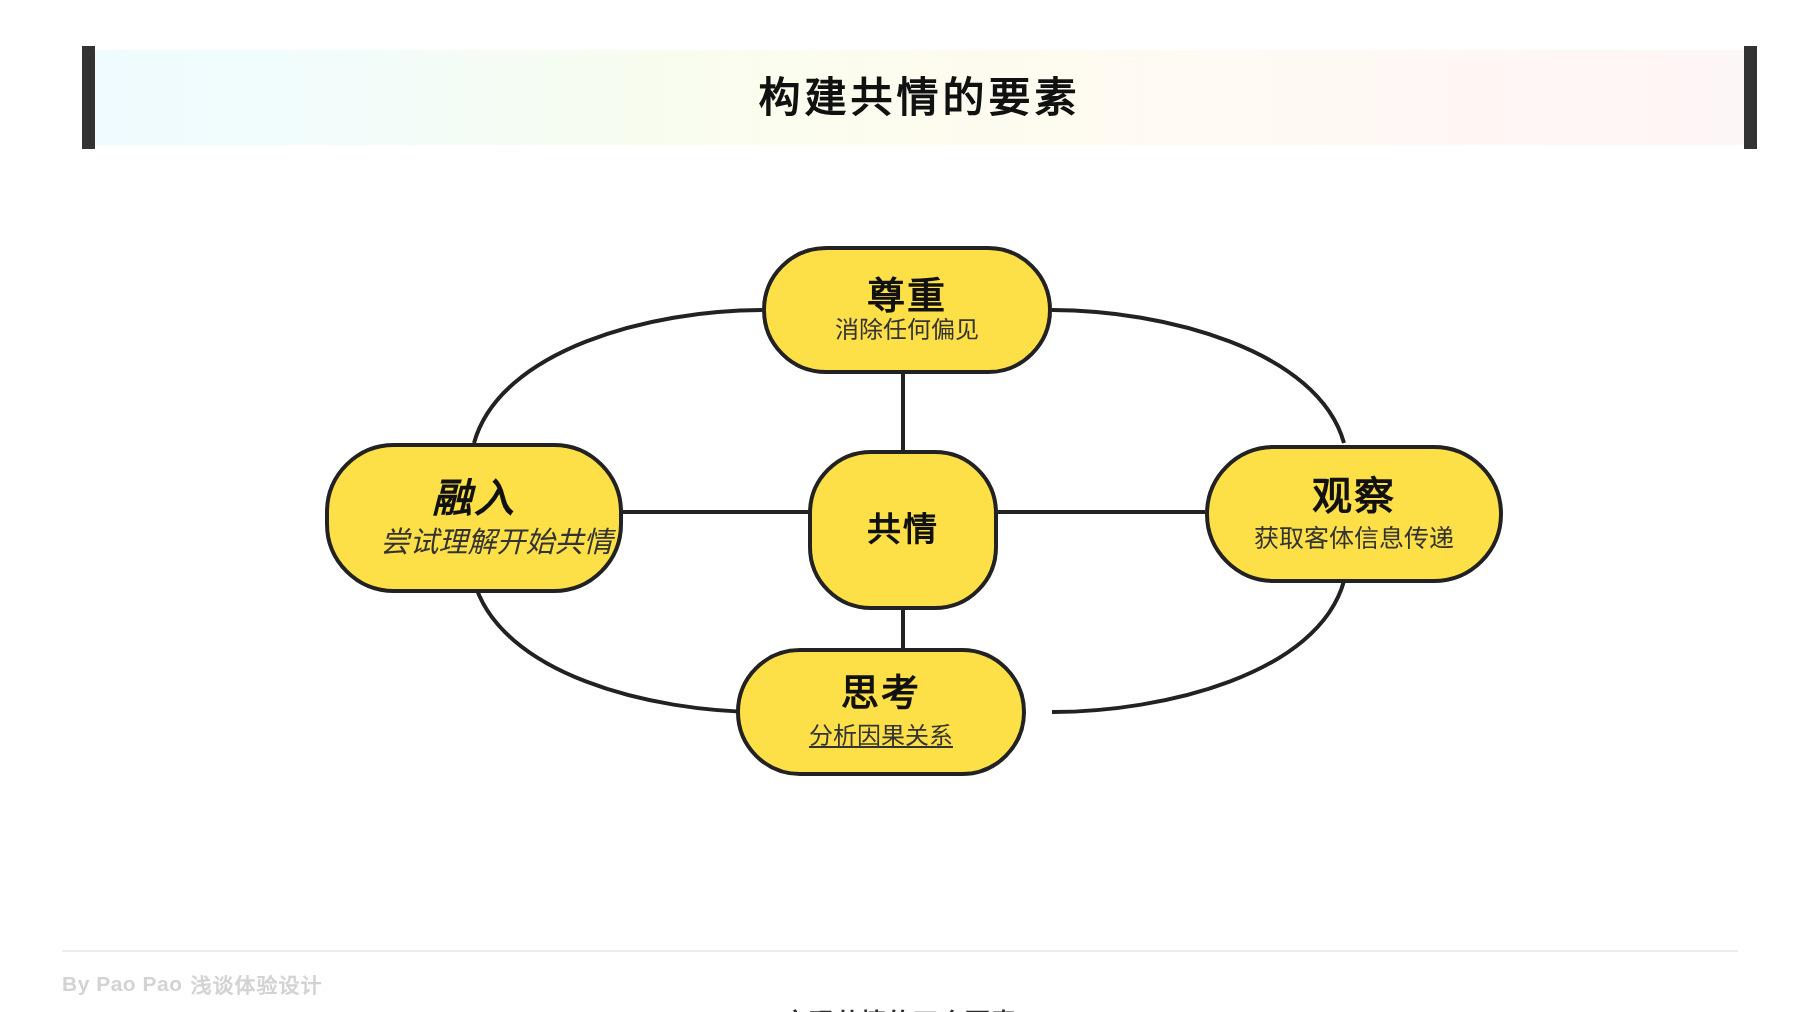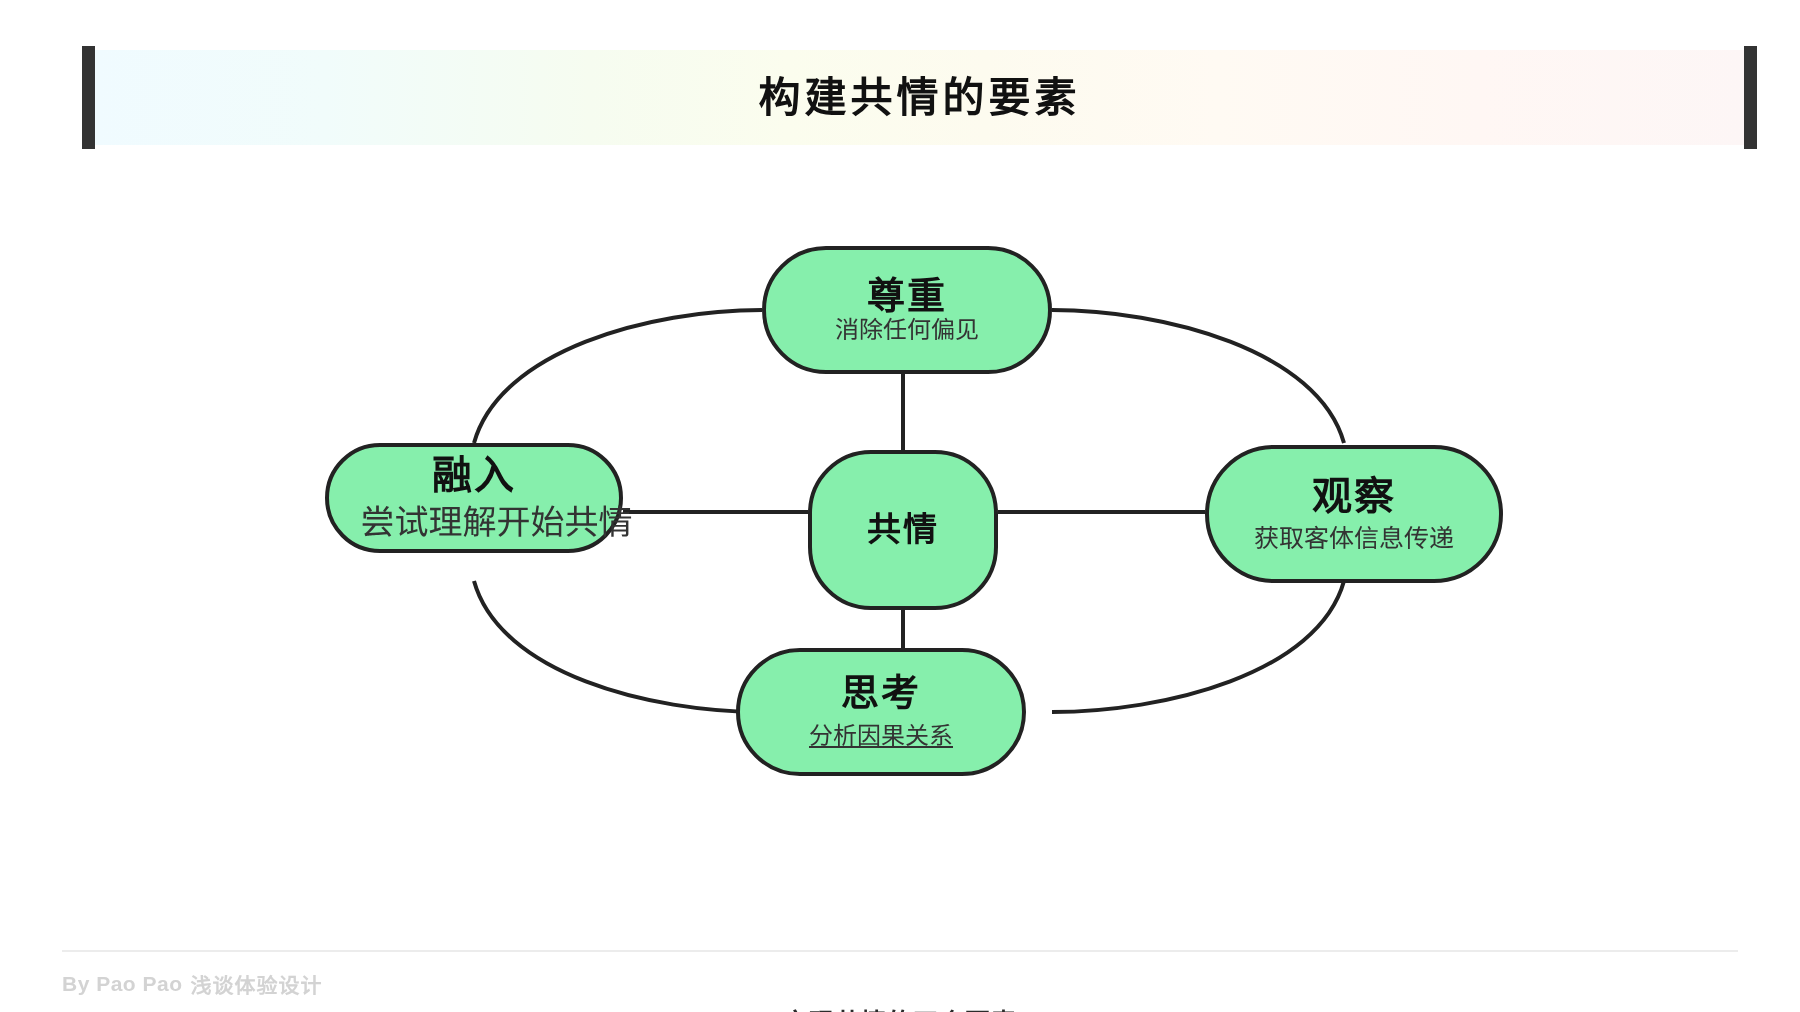--- a/index.html
+++ b/index.html
@@ -74,21 +74,21 @@
     position: absolute;
     left: 0;
     top: 0;
     width: 1800px;
     height: 700px;
   }
   .node {
     position: absolute;
     box-sizing: border-box;
     border: 4px solid #222222;
-    background: #86efac;
+    background: #fde047;
     display: flex;
     flex-direction: column;
     align-items: center;
     justify-content: center;
     text-align: center;
     z-index: 3;
   }
   .node-title {
     font-weight: 700;
     color: #111111;
@@ -121,25 +121,26 @@
     border-radius: 64px;
   }
   .node-bottom .node-title { font-size: 38px; }
   .node-bottom .node-sub { font-size: 24px; margin-top: 9px; text-decoration: underline; }
 
   
   .node-left {
     left: 325px;
     top: 293px;
     width: 298px;
-    height: 110px;
+    height: 150px;
     border-radius: 69px;
+    font-style: italic;
   }
   .node-left .node-title { font-size: 40px; }
-  .node-left .node-sub { font-size: 34px; margin-top: 8px; margin-left: 45px; }
+  .node-left .node-sub { font-size: 29px; margin-top: 8px; margin-left: 45px; }
 
   
   .node-right {
     left: 1205px;
     top: 295px;
     width: 298px;
     height: 138px;
     border-radius: 69px;
   }
   .node-right .node-title { font-size: 40px; }

